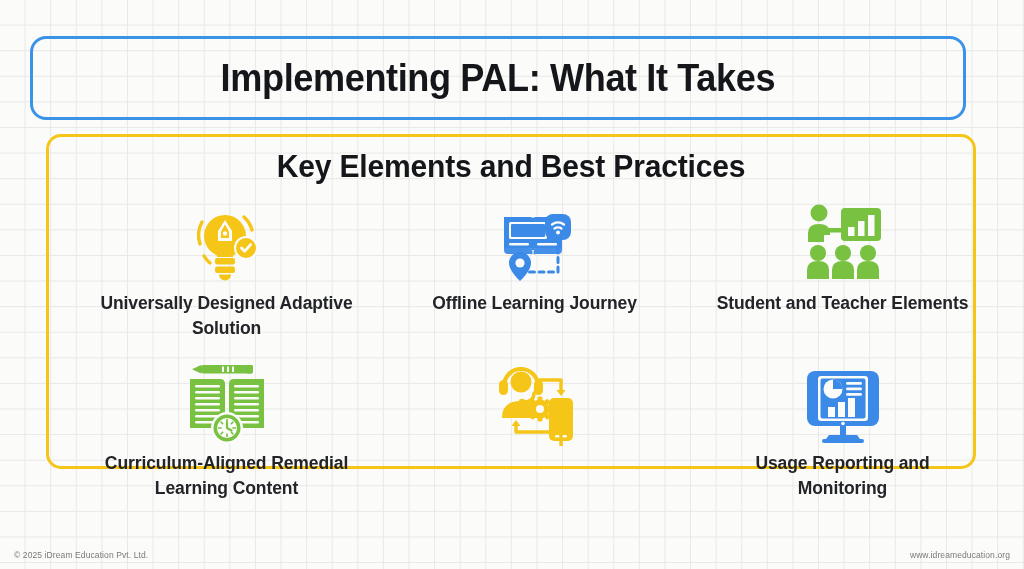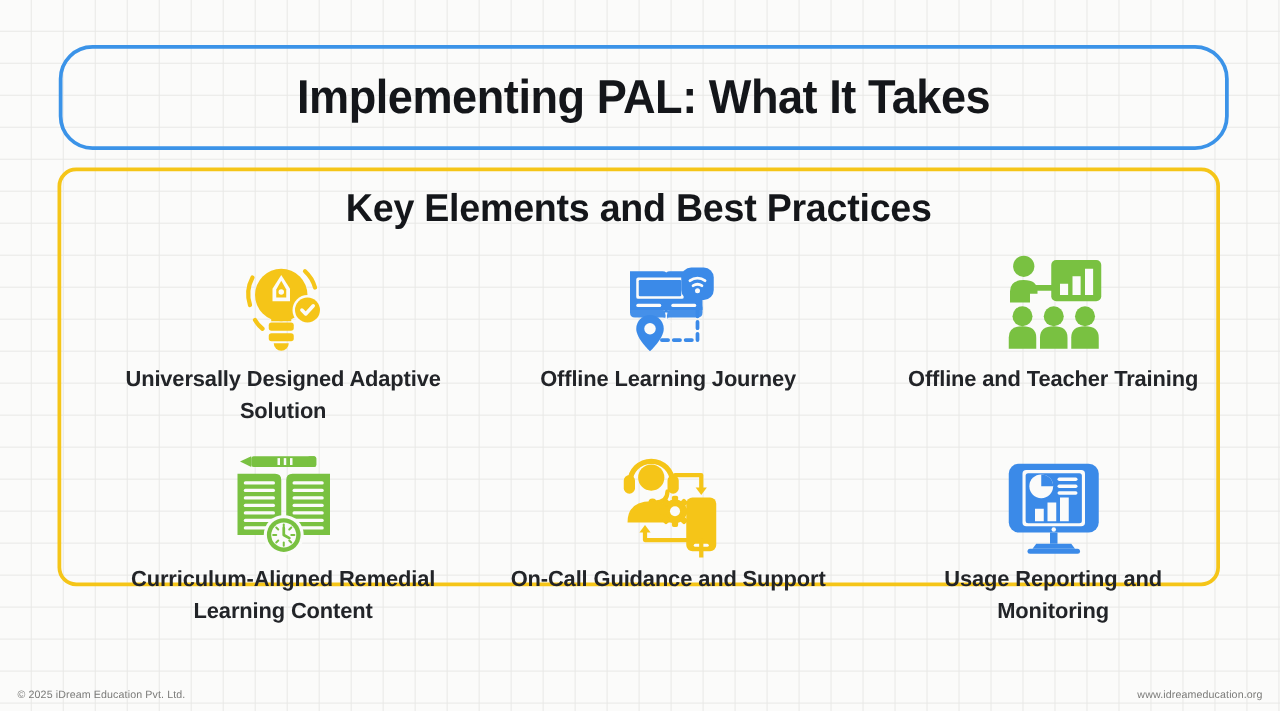--- a/index.html
+++ b/index.html
@@ -22,27 +22,27 @@
     background-image:
       linear-gradient(to right, #e8e8e6 1px, transparent 1px),
       linear-gradient(to bottom, #e8e8e6 1px, transparent 1px);
     background-size: 25.6px 25.6px;
     background-position: -1px -1px;
   }
 
   
   #title-banner {
     position: absolute;
-    left: 47px;
+    left: 30px;
     top: 36px;
     width: 936px;
     height: 84px;
     box-sizing: border-box;
     border: 3px solid #3b93e8;
-    border-radius: 27px;
+    border-radius: 16px;
     display: flex;
     align-items: center;
     justify-content: center;
   }
   #title-text {
     font-size: 38px;
     font-weight: 700;
     letter-spacing: -0.4px;
     color: #14161a;
     text-align: center;
@@ -229,21 +229,21 @@
 
               <circle cx="18" cy="53" r="8"></circle>
               <path d="M7 79 v-9 q0 -9 11 -9 q11 0 11 9 v9 z"></path>
               <circle cx="43" cy="53" r="8"></circle>
               <path d="M32 79 v-9 q0 -9 11 -9 q11 0 11 9 v9 z"></path>
               <circle cx="68" cy="53" r="8"></circle>
               <path d="M57 79 v-9 q0 -9 11 -9 q11 0 11 9 v9 z"></path>
             </g>
           </svg>
         </div>
-        <div class="item-label">Offline and Teacher Training</div>
+        <div class="item-label">Student and Teacher Elements</div>
       </div>
 
       <div class="grid-item">
         <div class="item-icon">
           <svg width="86" height="86" viewBox="0 0 86 86" aria-hidden="true">
             <g fill="#79c141">
 
               <rect x="17" y="5" width="52" height="8.5" rx="2"></rect>
               <path d="M17 5 L8 9.25 L17 13.5 Z"></path>
               <rect x="62" y="5" width="7" height="8.5" rx="2"></rect>
@@ -326,21 +326,20 @@
               <rect x="63" y="75" width="12" height="2.4" rx="1.2" fill="#fbfbfa"></rect>
 
               <path d="M48 20 L69 20 L69 32" stroke="#f5c518" stroke-width="3.4" fill="none" stroke-linecap="round" stroke-linejoin="round"></path>
               <path d="M64.5 30 L69 36 L73.5 30 Z"></path>
 
               <path d="M69 86 L69 72 L24 72 L24 64" stroke="#f5c518" stroke-width="3.4" fill="none" stroke-linecap="round" stroke-linejoin="round"></path>
               <path d="M19.5 66 L24 60 L28.5 66 Z"></path>
             </g>
           </svg>
         </div>
-        <div class="item-label">On-Call Guidance and Support</div>
       </div>
 
       <div class="grid-item">
         <div class="item-icon">
           <svg width="86" height="86" viewBox="0 0 86 86" aria-hidden="true">
             <g fill="#3b8ae8">
 
               <rect x="7" y="11" width="72" height="55" rx="8"></rect>
 
               <rect x="18" y="16" width="50" height="45" rx="3" fill="#fbfbfa"></rect>

